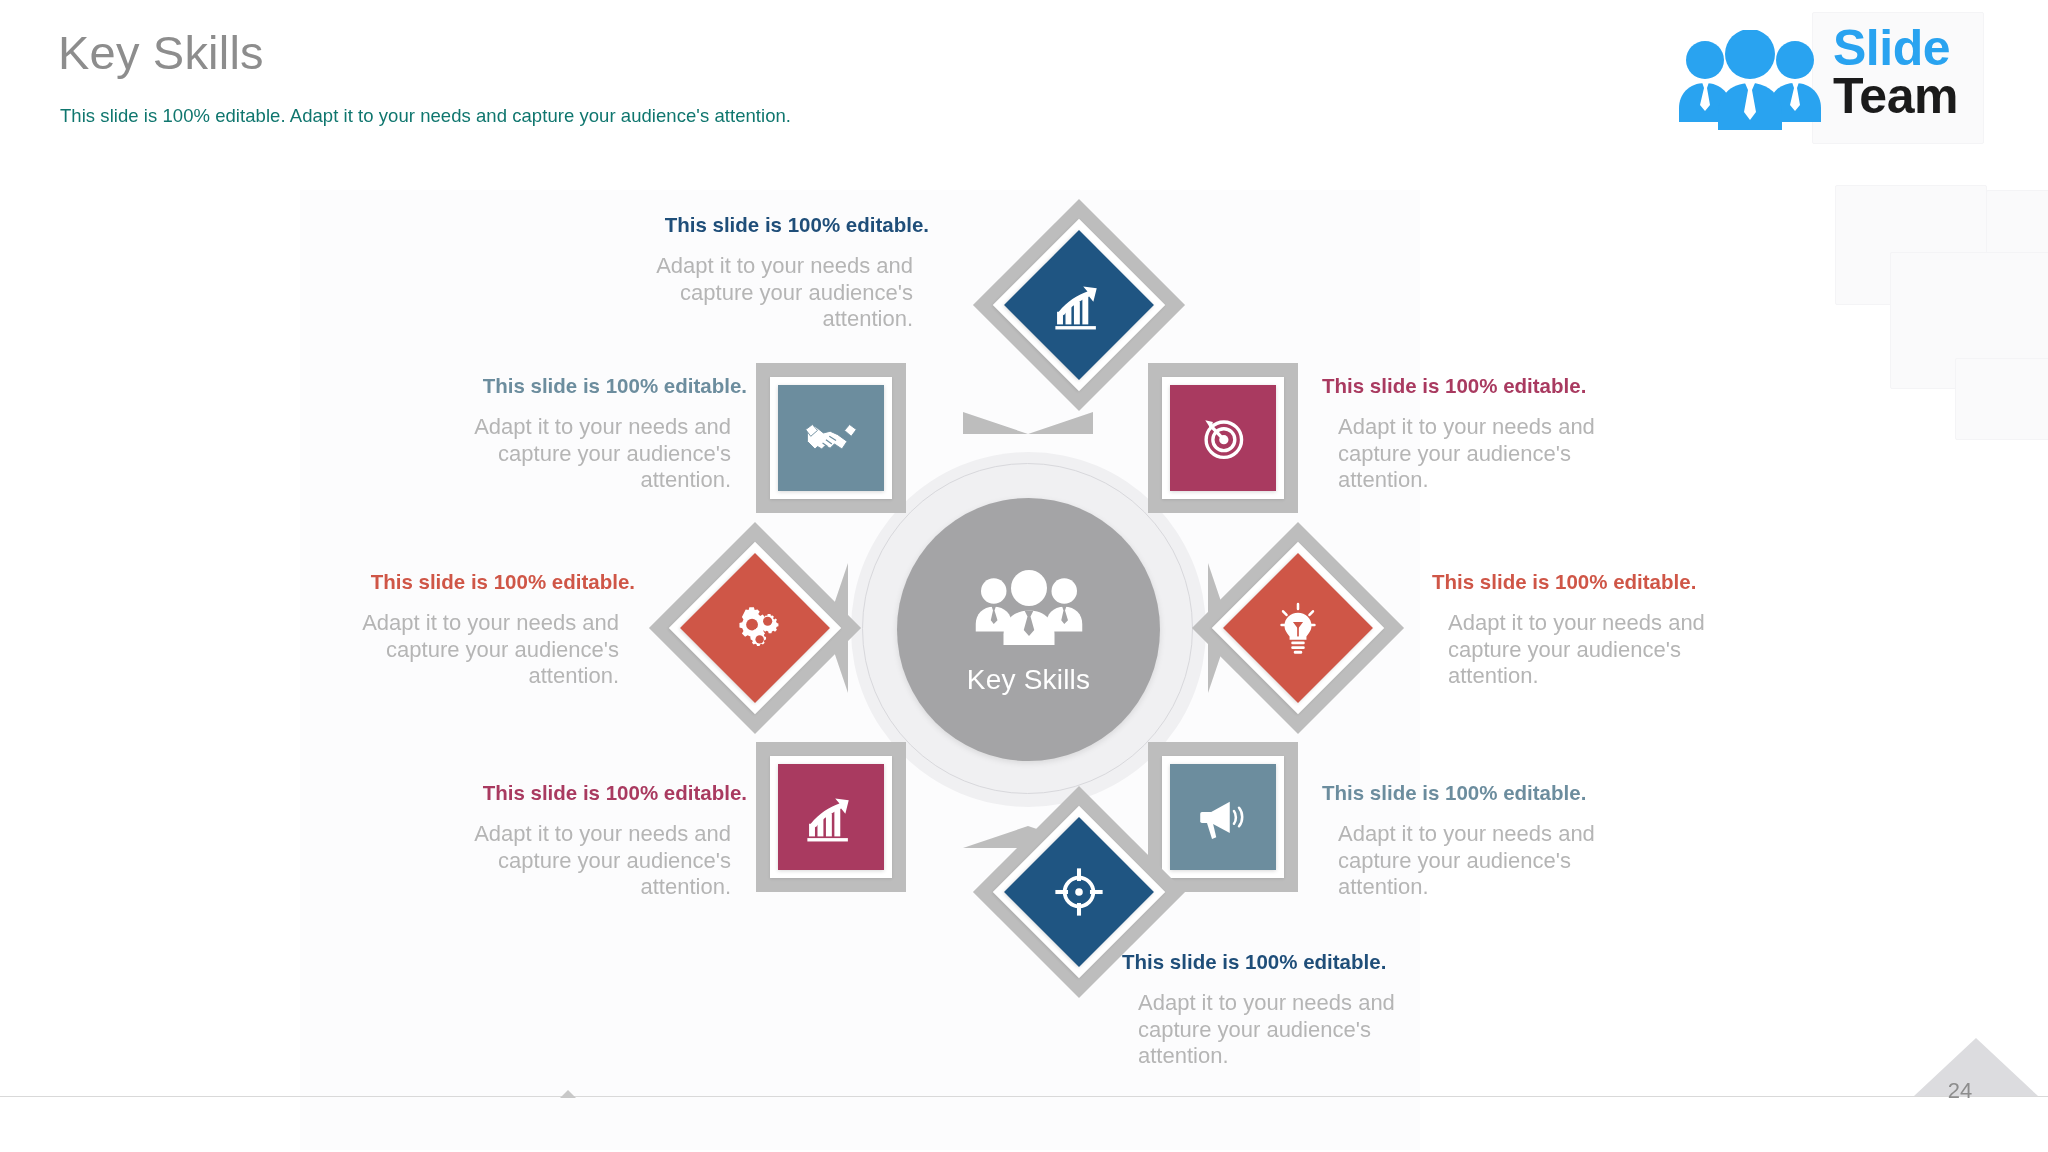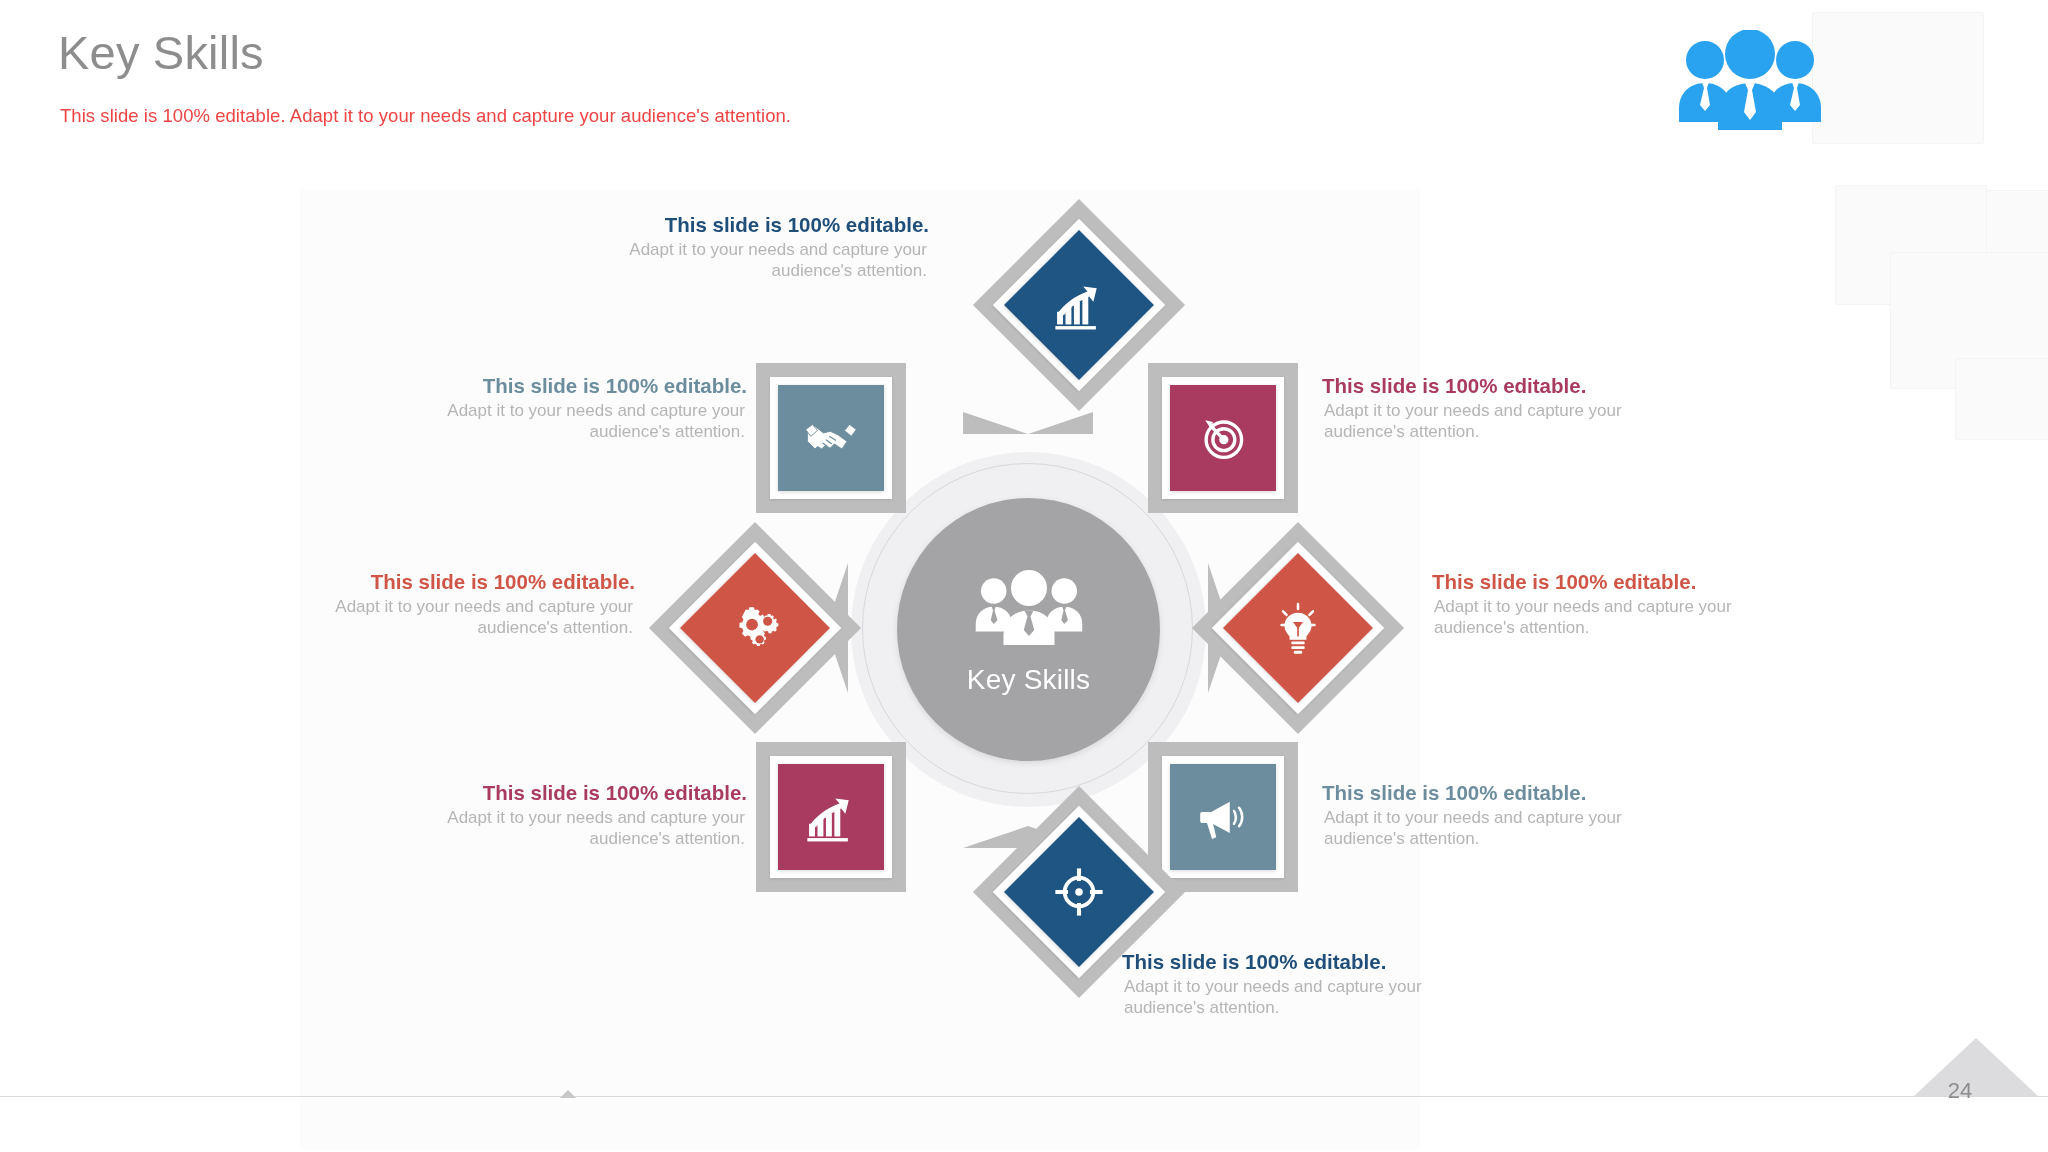--- a/index.html
+++ b/index.html
@@ -15,21 +15,21 @@
   .bg-soft{position:absolute;background:#fcfcfd;}
 
   
   .slide-title{
     position:absolute;left:58px;top:28px;
     font-size:47px;color:#8d8d8d;font-weight:400;letter-spacing:.2px;
     line-height:1.05;
   }
   .slide-sub{
     position:absolute;left:60px;top:105px;
-    font-size:18.5px;color:#ef4444;font-weight:400;letter-spacing:.05px;
+    font-size:18.5px;color:#0f766e;font-weight:400;letter-spacing:.05px;
   }
 
   
   .logo{position:absolute;right:18px;top:18px;width:355px;height:120px;}
   .logo-people{position:absolute;left:0;top:12px;width:150px;height:100px;}
   .logo-word{position:absolute;left:158px;top:6px;}
   .logo-slide{font-size:50px;font-weight:700;color:#29a3f0;line-height:.96;letter-spacing:-.5px;}
   .logo-team{font-size:50px;font-weight:700;color:#1b1b1b;line-height:.96;letter-spacing:-.5px;}
 
   
@@ -85,21 +85,21 @@
     display:flex;align-items:center;justify-content:center;pointer-events:none;
   }
   .node-icon svg{width:54px;height:54px;display:block;}
 
   
   .wedge{position:absolute;background:#bdbdbd;}
 
   
   .cap{position:absolute;width:335px;}
   .cap-h{font-size:20.5px;line-height:1.16;font-weight:700;margin:0 0 3px 0;}
-  .cap-b{font-size:17px;line-height:1.22;color:#b5b5b5;font-weight:400;margin:2px;}
+  .cap-b{font-size:22px;line-height:1.22;color:#b5b5b5;font-weight:400;margin:16px;}
   .cap.right-align{text-align:right;}
   .cap.left-align{text-align:left;}
 
   
   .footer-line{position:absolute;left:0;top:1096px;width:2048px;height:1px;background:#d9d9d9;}
   .corner-tri{
     position:absolute;right:10px;top:1038px;
     width:0;height:0;border-left:62px solid transparent;border-right:62px solid transparent;
     border-bottom:58px solid #dcdcdf;
   }
@@ -135,20 +135,24 @@
       <path d="M120 53c-16 0-26 11-26 25v14h52V78c0-14-10-25-26-25z"></path>
       <circle cx="75" cy="24" r="25"></circle>
       <path d="M75 53c-20 0-32 14-32 31v16h64V84c0-17-12-31-32-31z"></path>
     </g>
     <g fill="#ffffff">
       <path d="M27 52h7l-2 6 3 17-5 6-5-6 4-17z"></path>
       <path d="M117 52h7l-2 6 3 17-5 6-5-6 4-17z"></path>
       <path d="M70 53h10l-3 7 4 22-6 8-6-8 4-22z"></path>
     </g>
   </svg>
+  <div class="logo-word">
+    <div class="logo-slide">Slide</div>
+    <div class="logo-team">Team</div>
+  </div>
 </div>
 
 <div class="diagram">
 
   <div class="wedge" style="left:963px;top:412px;width:130px;height:22px;clip-path:polygon(0 0,50% 100%,100% 0,100% 22px,50% 22px,0 22px);"></div>
   <div class="wedge" style="left:963px;top:826px;width:130px;height:22px;clip-path:polygon(50% 0,100% 100%,0 100%);"></div>
   <div class="wedge" style="left:826px;top:563px;width:22px;height:130px;clip-path:polygon(100% 0,0 50%,100% 100%);"></div>
   <div class="wedge" style="left:1208px;top:563px;width:22px;height:130px;clip-path:polygon(0 0,100% 50%,0 100%);"></div>
 
   <div class="hub-ring"></div>

